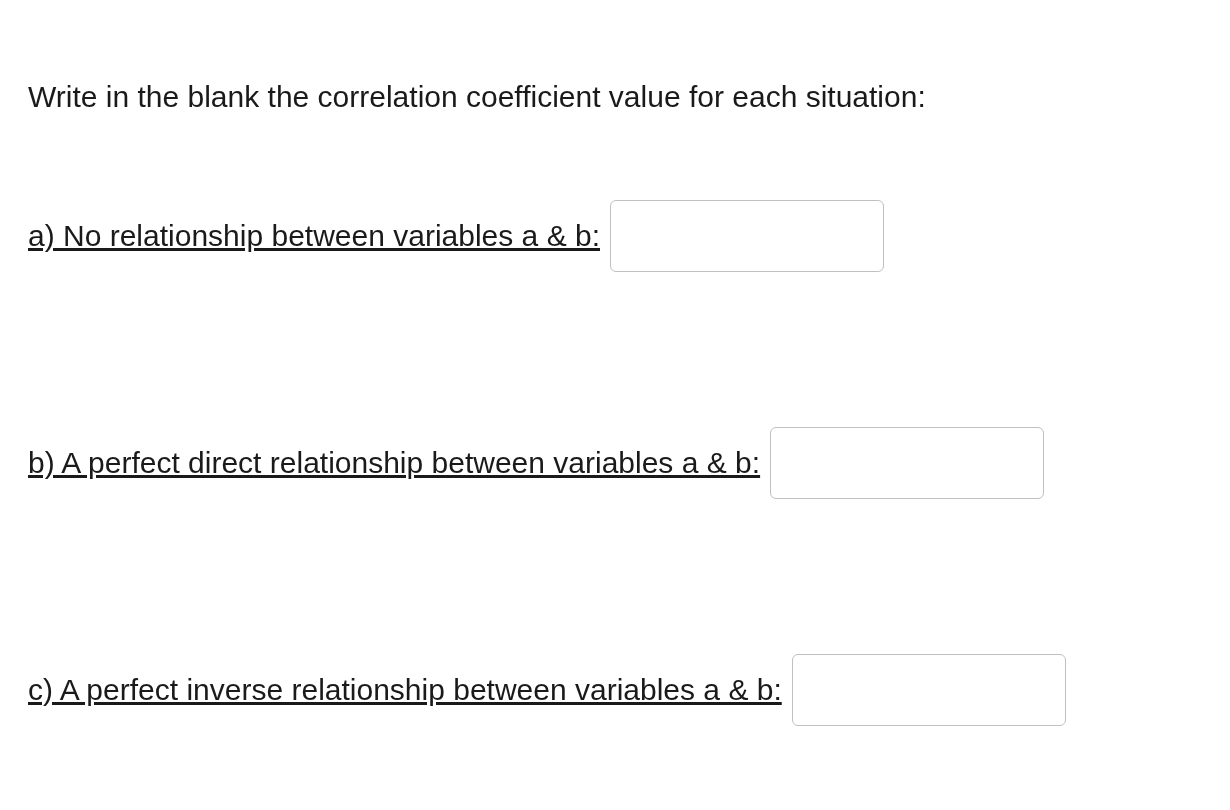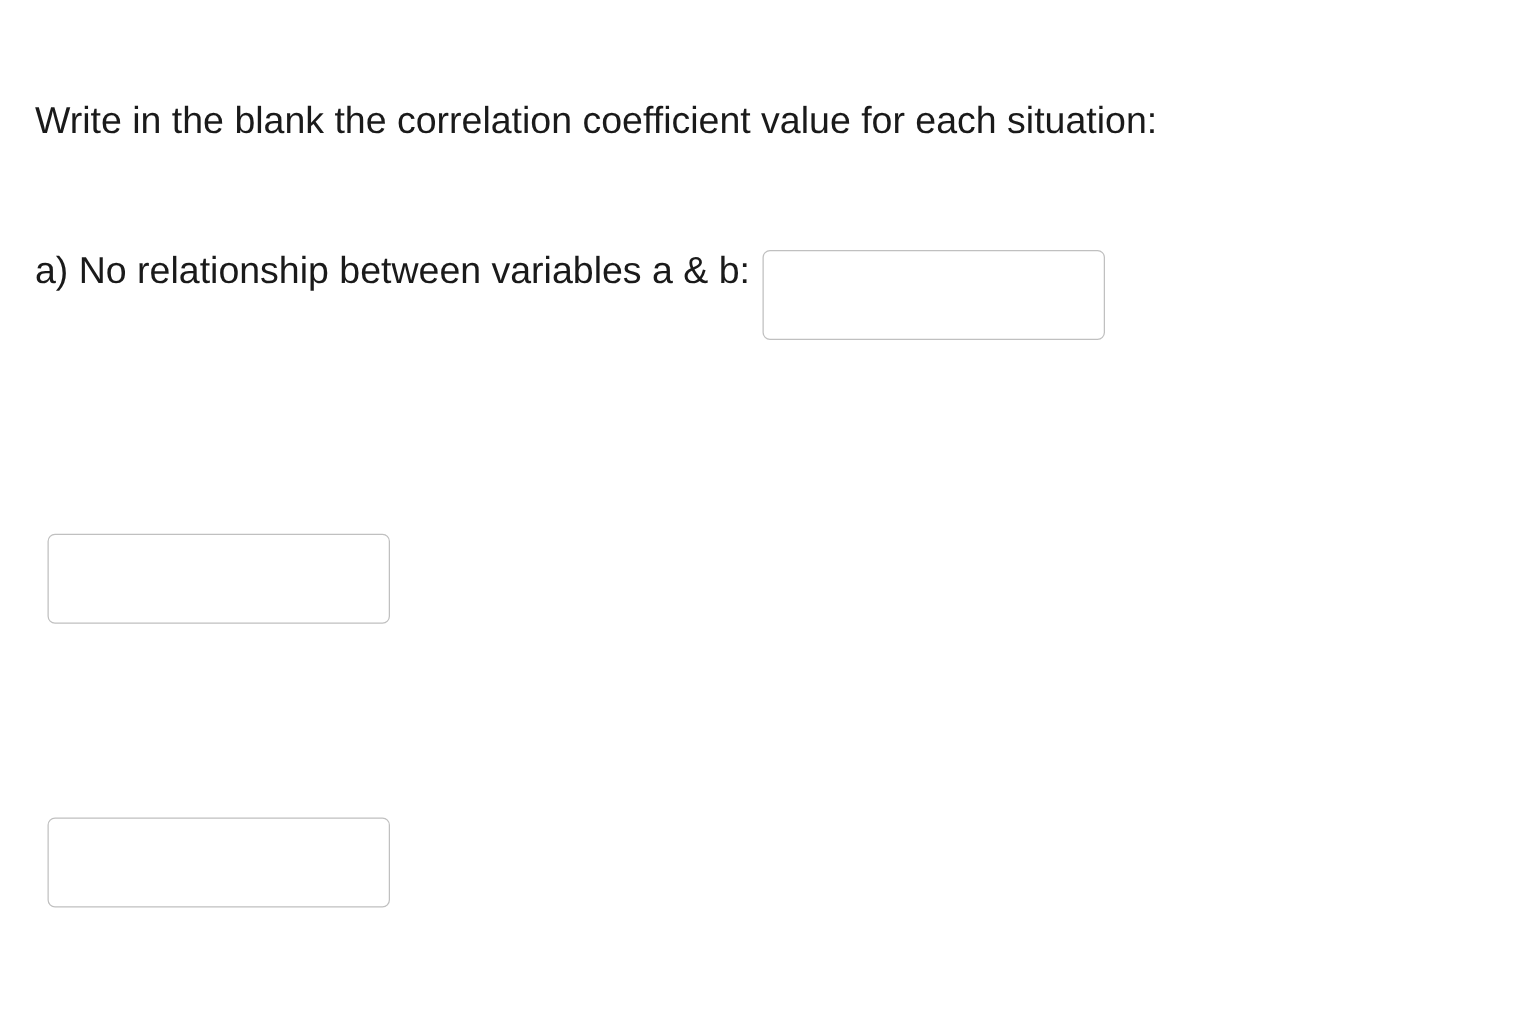--- a/index.html
+++ b/index.html
@@ -13,21 +13,23 @@
       color: #1a1a1a;
       background: #ffffff;
       width: 1230px;
       height: 810px;
     }
     .instruction {
       margin-bottom: 86px;
     }
     .question-row {
       display: flex;
+      align-items: center;
       margin-bottom: 155px;
+      text-decoration: underline;
     }
     .question-row:last-child {
       margin-bottom: 0;
     }
     .question-label {
       white-space: nowrap;
     }
     .answer-input {
       margin-left: 10px;
       height: 72px;
@@ -44,18 +46,20 @@
 <body>
 
 <div class="instruction">Write in the blank the correlation coefficient value for each situation:</div>
 
 <div class="question-row">
   <span class="question-label">a) No relationship between variables a &amp; b:</span>
   <input type="text" class="answer-input" value="" style="">
 </div>
 
 <div class="question-row">
+  <span class="question-label">b) A perfect direct relationship between variables a &amp; b:</span>
   <input type="text" class="answer-input" value="" style="">
 </div>
 
 <div class="question-row">
+  <span class="question-label">c) A perfect inverse relationship between variables a &amp; b:</span>
   <input type="text" class="answer-input" value="" style="">
 </div>
 
 </body></html>

